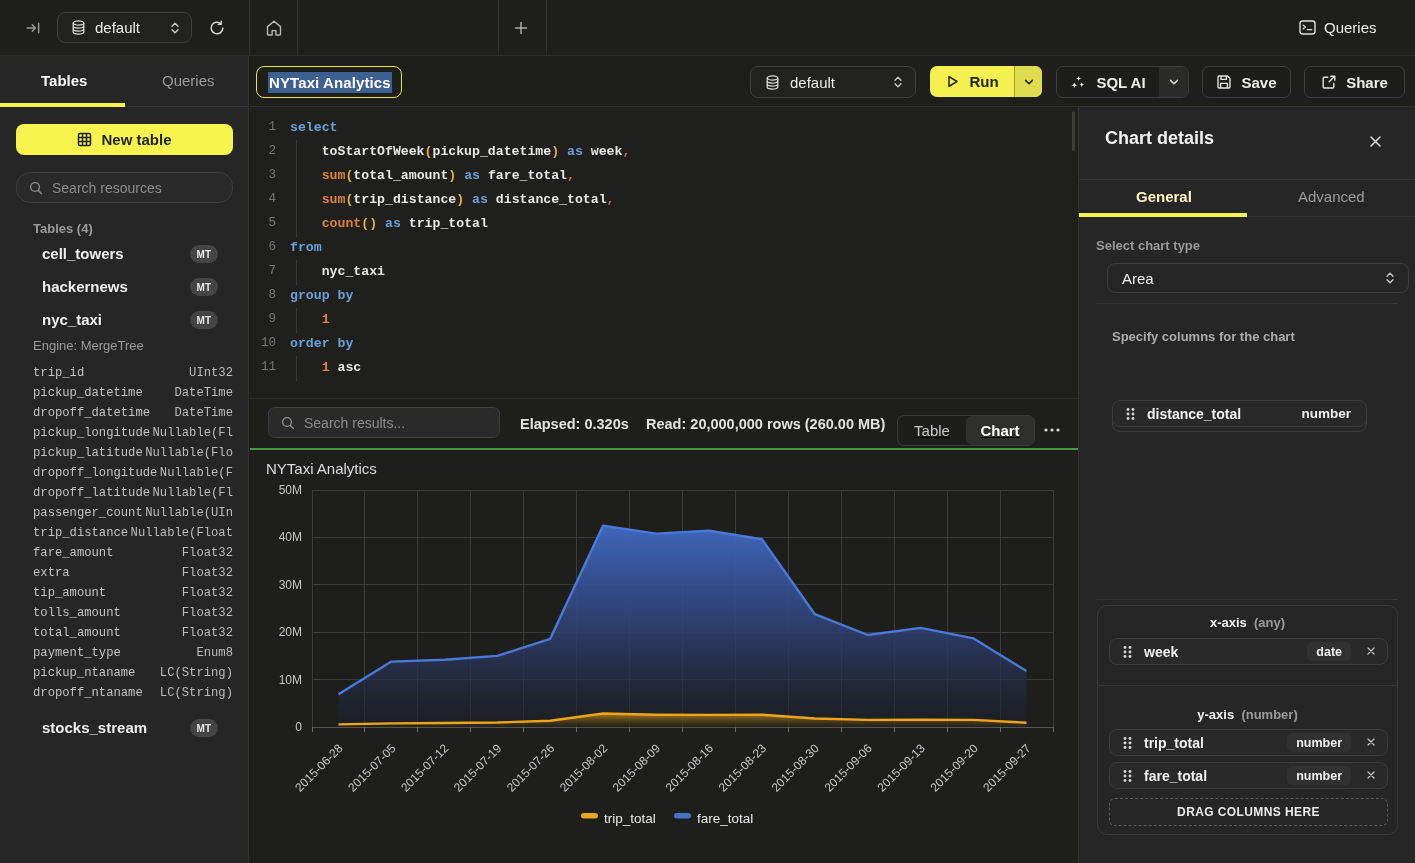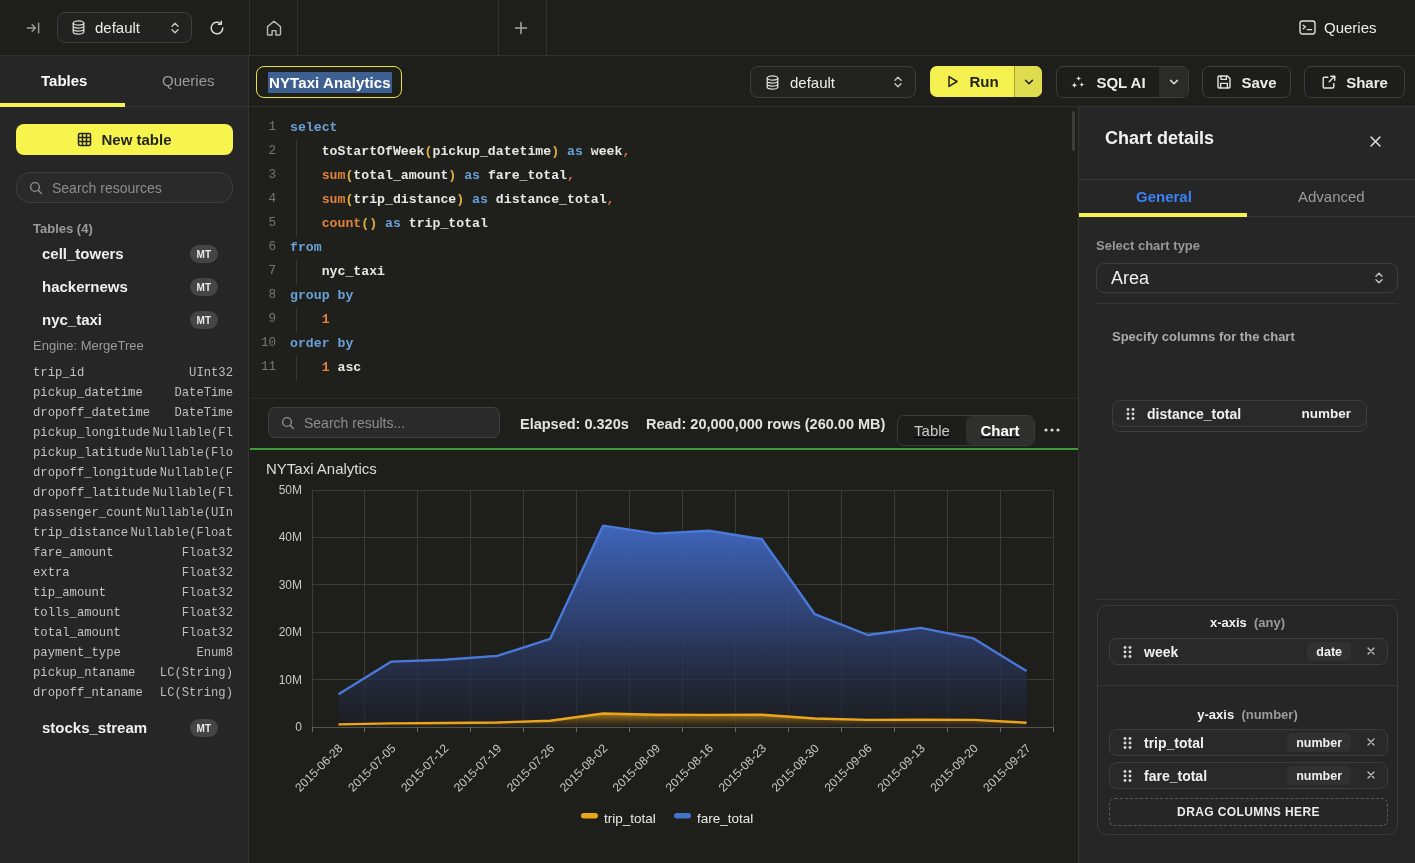--- a/index.html
+++ b/index.html
@@ -49,21 +49,21 @@
 .axlab { fill:#c7c7c7; font-size:12px; font-family:"Liberation Sans",sans-serif; }
 .ctitle { fill:#dcdcdc; font-size:15px; font-family:"Liberation Sans",sans-serif; }
 .leg { fill:#e9e9e9; font-size:13.5px; font-family:"Liberation Sans",sans-serif; }
 
 #rpanel { position:absolute; left:1078px; top:107px; width:337px; height:756px; background:#262626; border-left:1px solid #343434; }
 #rpanel .hdr { position:absolute; left:0; top:0; width:337px; height:73px; border-bottom:1px solid #343434; }
 #rpanel .hdr .t { position:absolute; left:26px; top:21px; color:#f2f2f2; font-size:18px; font-weight:700; }
 #rptabs { position:absolute; left:0; top:73px; width:337px; height:37px; border-bottom:1px solid #343434; }
 #rptabs .yell { position:absolute; left:0; top:33px; width:168px; height:4px; background:#f6f24b; }
 .rlab { position:absolute; color:#999; font-size:13px; font-weight:600; }
-.rsel { position:absolute; left:17px; width:302px; height:30px; border:1px solid #3e3e3e; border-radius:8px; display:flex; align-items:center; justify-content:space-between; padding:0 12px 0 14px; color:#efefef; font-size:18px; font-weight:500; }
+.rsel { position:absolute; left:28px; width:302px; height:30px; border:1px solid #3e3e3e; border-radius:8px; display:flex; align-items:center; justify-content:space-between; padding:0 12px 0 14px; color:#efefef; font-size:15px; font-weight:500; }
 .hr { position:absolute; left:17px; width:302px; height:1px; background:#373737; }
 .rsearch { position:absolute; left:33px; width:255px; height:29px; border:1px solid #3e3e3e; border-radius:8px; display:flex; align-items:center; padding-left:11px; gap:9px; color:#7e7e7e; font-size:14.5px;margin-top:48px; }
 .crow { position:absolute; height:27px; border:1px solid #3d3d3d; border-radius:8px; background:#292929; display:flex; align-items:center; padding:0 10px 0 12px; gap:11px; }
 .crow .nm { color:#f0f0f0; font-size:14px; font-weight:600; flex:1; }
 .badge { background:#313131; border-radius:5px; color:#f0f0f0; font-size:12.5px; font-weight:700; padding:2.5px 9px; }
 #axbox { position:absolute; left:18px; top:498px; width:301px; height:230px; border:1px solid #3b3b3b; border-radius:10px; }
 .axcap { position:absolute; width:100%; text-align:center; font-size:13px; font-weight:700; color:#f0f0f0; }
 .axcap span { color:#9b9b9b; font-weight:600; }
 .dragbox { position:absolute; left:11px; width:279px; height:28px; border:1.5px dashed #5a5a5a; border-radius:6px; display:flex; align-items:center; justify-content:center; color:#ececec; font-size:12px; font-weight:700; letter-spacing:.4px; }
 </style></head>
@@ -374,21 +374,21 @@
 </svg></div>
 
 <div id="rpanel">
   <div class="hdr">
         <span class="t">Chart details</span>
         <span class="abs" style="left:289px;top:27px"><svg class="" width="15" height="15" viewBox="0 0 15 15" fill="none">
             <path d="M3 3l9 9M12 3l-9 9" stroke="#dedede" stroke-width="1.5" stroke-linecap="round"></path>
           </svg></span>
       </div>
   <div id="rptabs">
-    <span style="position:absolute;left:57px;top:8px;color:#3b82f6;font-size:15px;font-weight:700">General</span>
+    <span style="position:absolute;left:57px;top:8px;color:#fef9c3;font-size:15px;font-weight:700">General</span>
     <span style="position:absolute;left:219px;top:8px;color:#9b9b9b;font-size:15px;font-weight:500">Advanced</span>
     <div class="yell"></div>
   </div>
   <div class="rlab" style="left:17px;top:131px">Select chart type</div>
   <div class="rsel" style="top:156px">Area<svg class="" width="12" height="14" viewBox="0 0 12 14" fill="none">
           <path d="M3 5.2 6 2.2l3 3M3 8.8l3 3 3-3" stroke="#c9c9c9" stroke-width="1.4" stroke-linecap="round" stroke-linejoin="round"></path>
         </svg></div>
   <div class="hr" style="top:196px"></div>
   <div class="rlab" style="left:33px;top:222px;color:#ababab">Specify columns for the chart</div>
   <div class="rsearch" style="top:248px"><svg class="" width="14" height="14" viewBox="0 0 14 14" fill="none">

